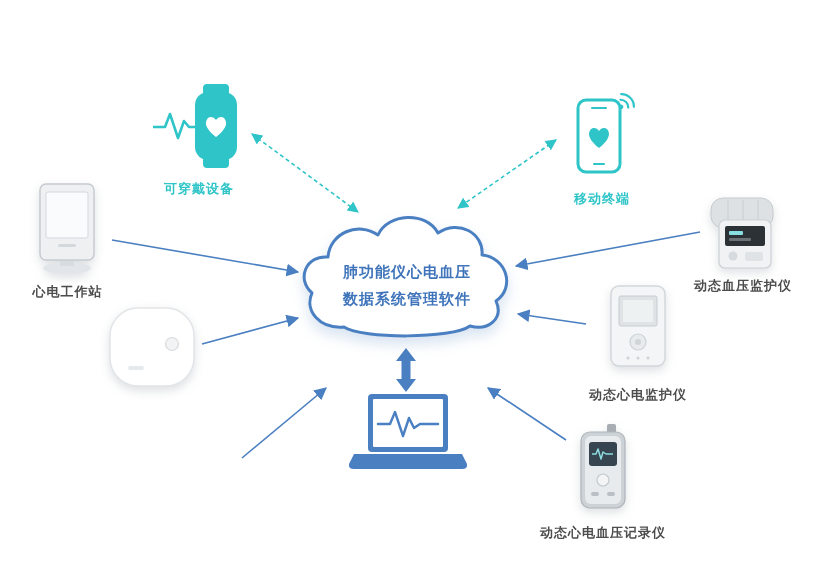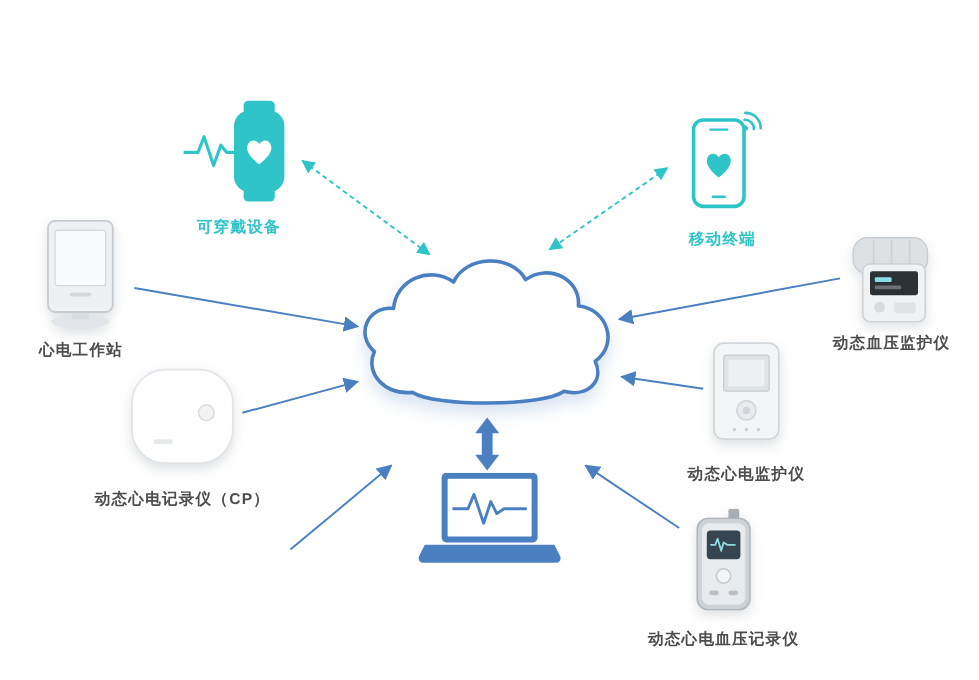--- a/index.html
+++ b/index.html
@@ -41,20 +41,24 @@
     <line x1="700" y1="232" x2="516" y2="266" class="solid" marker-end="url(#arrow-blue)"></line>
     <line x1="586" y1="324" x2="518" y2="314" class="solid" marker-end="url(#arrow-blue)"></line>
     <line x1="566" y1="440" x2="488" y2="388" class="solid" marker-end="url(#arrow-blue)"></line>
     <path d="M406,348 L416,361 L410.5,361 L410.5,379 L416,379 L406,392 L396,379 L401.5,379 L401.5,361 L396,361 Z" fill="#4a7fc1"></path>
   </svg>
 
   <div class="cloud-wrap">
     <svg width="230" height="162" viewBox="0 0 230 160">
       <path d="M52,128 C28,130 12,112 20,94 C4,80 14,56 36,58 C38,34 66,22 86,36 C96,14 134,12 146,34 C166,20 192,34 190,56 C214,58 224,88 204,102 C212,120 196,132 178,127 C160,140 70,140 52,128 Z" fill="#ffffff" stroke="#4a7fc1" stroke-width="3" stroke-linejoin="round"></path>
     </svg>
+    <div class="cloud-text">
+      <div>肺功能仪心电血压</div>
+      <div>数据系统管理软件</div>
+    </div>
   </div>
 
   <div class="node" style="left:348px;top:394px;width:120px;">
     <svg width="120" height="82" viewBox="0 0 120 82">
       <rect x="20" y="0" width="80" height="58" rx="4" fill="#4a7fc1"></rect>
       <rect x="25" y="5" width="70" height="48" rx="1" fill="#ffffff"></rect>
       <polyline points="30,30 42,30 47,18 55,42 61,24 66,34 72,30 90,30" fill="none" stroke="#4a7fc1" stroke-width="2.4" stroke-linejoin="round" stroke-linecap="round"></polyline>
       <path d="M6,60 H114 L119,70 Q120,75 114,75 H6 Q0,75 1,70 Z" fill="#4a7fc1"></path>
     </svg>
   </div>
@@ -95,41 +99,40 @@
     </svg>
     <div class="label gap6">心电工作站</div>
   </div>
 
   <div class="node" style="left:92px;top:300px;width:120px;">
     <svg class="shadowed" width="100" height="95" viewBox="0 0 100 95">
       <rect x="8" y="8" width="84" height="78" rx="28" fill="#ffffff" stroke="#e2e5e8" stroke-width="1.5"></rect>
       <circle cx="70" cy="44" r="6.5" fill="#f1f3f4" stroke="#d9dcdf" stroke-width="1.2"></circle>
       <rect x="26" y="66" width="16" height="4" rx="2" fill="#e6e9eb"></rect>
     </svg>
-    <div class="label gap12">动态心电记录仪（CP）</div>
   </div>
 
 
   <div class="node" style="left:688px;top:192px;width:110px;">
     <svg class="shadowed" width="85" height="85" viewBox="0 0 85 85">
       <rect x="10" y="6" width="62" height="30" rx="12" fill="#dde1e4" stroke="#c6cbd0" stroke-width="1"></rect>
       <line x1="27" y1="8" x2="27" y2="34" stroke="#cbd0d4" stroke-width="1.2"></line>
       <line x1="42" y1="8" x2="42" y2="34" stroke="#cbd0d4" stroke-width="1.2"></line>
       <line x1="57" y1="8" x2="57" y2="34" stroke="#cbd0d4" stroke-width="1.2"></line>
       <rect x="18" y="28" width="52" height="48" rx="6" fill="#f0f2f3" stroke="#ccd1d5" stroke-width="1.2"></rect>
       <rect x="24" y="34" width="40" height="20" rx="2" fill="#2c3136"></rect>
       <rect x="28" y="39" width="14" height="4" rx="1" fill="#88dde2"></rect>
       <rect x="28" y="46" width="22" height="3" rx="1" fill="#6a7076"></rect>
       <circle cx="32" cy="64" r="4.5" fill="#d7dbdf"></circle>
       <rect x="44" y="60" width="18" height="9" rx="2" fill="#dfe3e6"></rect>
     </svg>
     <div class="label gap16">动态血压监护仪</div>
   </div>
 
-  <div class="node" style="left:572px;top:282px;width:100px;">
+  <div class="node" style="left:588px;top:282px;width:100px;">
     <svg class="shadowed" width="70" height="90" viewBox="0 0 70 90">
       <rect x="8" y="4" width="54" height="80" rx="8" fill="#f4f5f6" stroke="#d2d7db" stroke-width="1.5"></rect>
       <rect x="16" y="14" width="38" height="30" rx="2" fill="#dfe3e6" stroke="#c6ccd1" stroke-width="1"></rect>
       <rect x="20" y="18" width="30" height="22" fill="#eef1f2"></rect>
       <circle cx="35" cy="60" r="8" fill="#e8ebed" stroke="#ccd2d6" stroke-width="1.2"></circle>
       <circle cx="35" cy="60" r="3" fill="#d0d5d9"></circle>
       <circle cx="25" cy="76" r="1.5" fill="#ccd2d6"></circle>
       <circle cx="35" cy="76" r="1.5" fill="#ccd2d6"></circle>
       <circle cx="45" cy="76" r="1.5" fill="#ccd2d6"></circle>
     </svg>

